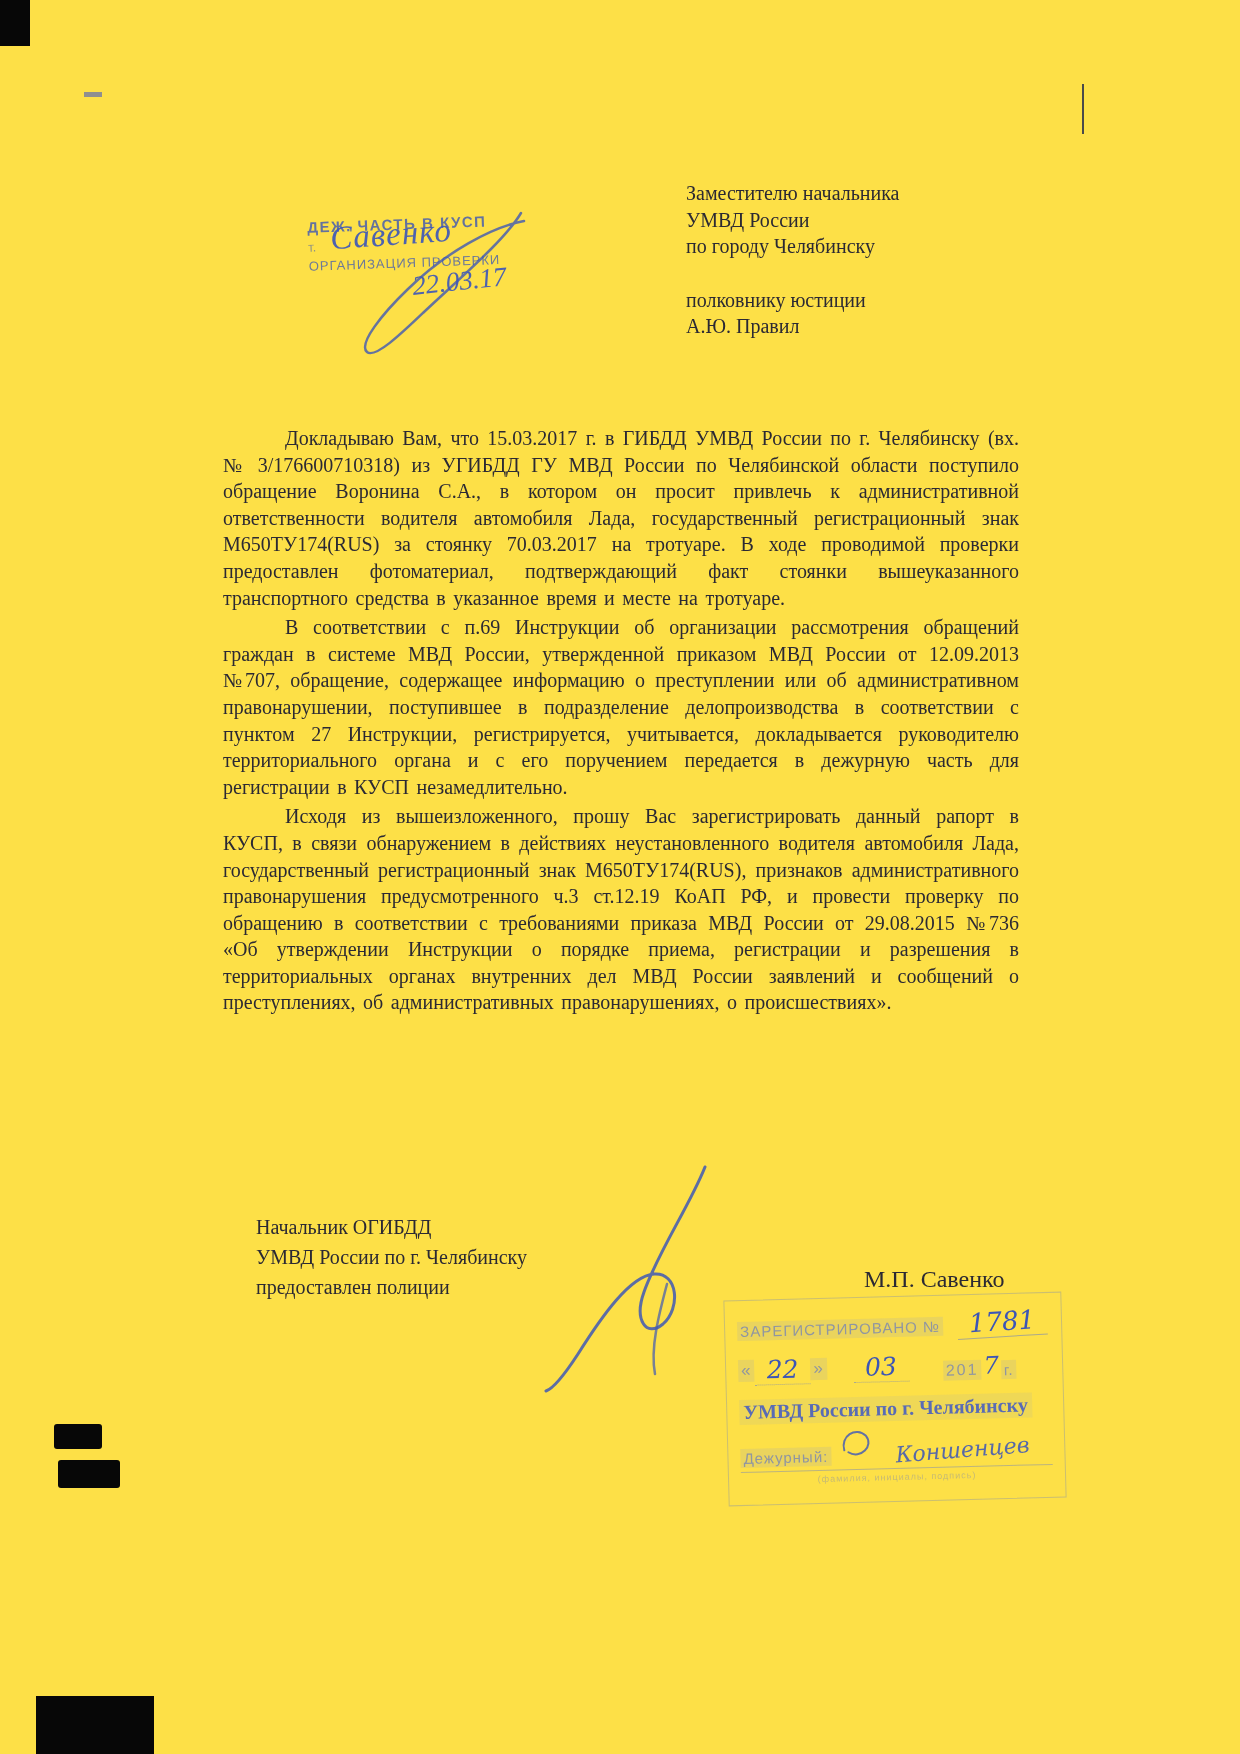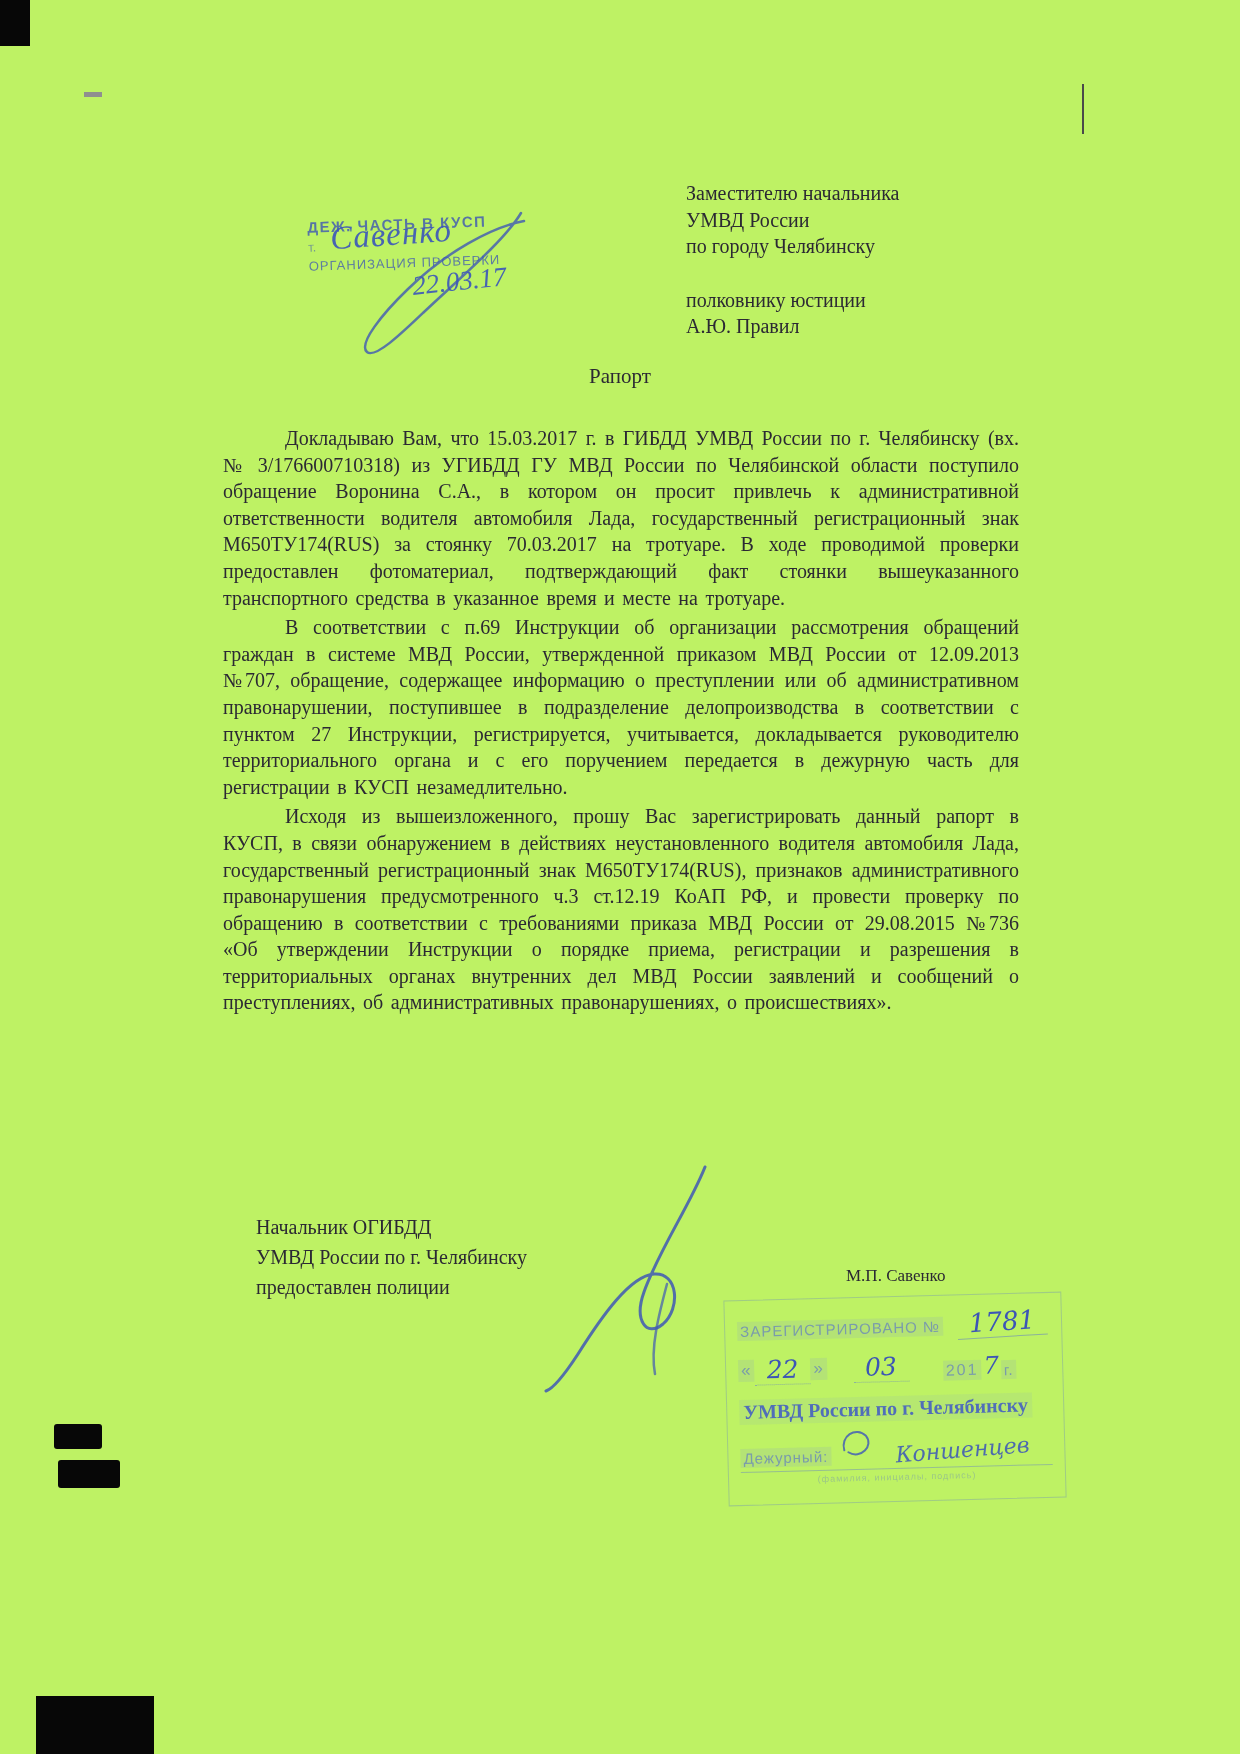--- a/index.html
+++ b/index.html
@@ -4,21 +4,21 @@
 <style>
   html, body { margin: 0; padding: 0; }
   body {
     width: 1240px; height: 1754px;
     background: #ffffff;
     font-family: "Liberation Serif", "DejaVu Serif", serif;
     color: #2b2933;
     position: relative;
     overflow: hidden;
   }
-  .page { position: absolute; inset: 0; background: #bef264; }
+  .page { position: absolute; inset: 0; background: #fde047; }
   .abs { position: absolute; }
 
   
   .artifact { position: absolute; background: #070707; }
   .a1 { left: 0; top: 0; width: 30px; height: 46px; }
   .a2 { left: 84px; top: 92px; width: 18px; height: 5px; background: #8f8f8f; }
   .a3 { left: 1082px; top: 84px; width: 2px; height: 50px; background: #4a4a4a; }
   .a4 { left: 54px; top: 1424px; width: 48px; height: 25px; border-radius: 3px; }
   .a5 { left: 58px; top: 1460px; width: 62px; height: 28px; border-radius: 3px; }
   .a6 { left: 36px; top: 1696px; width: 118px; height: 58px; }
@@ -29,21 +29,21 @@
 
   
   .title { left: 220px; top: 364px; width: 800px; text-align: center; font-size: 21px; }
 
   
   .bodytext { left: 220px; top: 422px; width: 802px; font-size: 20px; line-height: 26.6px; text-align: justify; }
   .bodytext p { margin: 3px; text-indent: 62px; word-spacing: 2.5px; }
 
   
   .sign-left { left: 220px; top: 1212px; font-size: 20px; line-height: 30px; margin-left: 36px; }
-  .sign-name { left: 846px; top: 1266px; font-size: 17px; }
+  .sign-name { left: 864px; top: 1266px; font-size: 24px; }
   .corner-stamp {
     left: 308px; top: 214px; width: 270px;
     transform: rotate(-2deg);
     font-family: "Liberation Sans", sans-serif;
     color: #3e57b4;
   }
   .cs-l1 { font-size: 15px; letter-spacing: 1.5px; font-weight: 600; opacity: .8; }
   .cs-lt { font-size: 13px; opacity: .55; margin-top: 4px; }
   .cs-l2 { font-size: 13px; letter-spacing: 1px; opacity: .75; margin-top: 4px; }
 
@@ -123,21 +123,20 @@
   </div>
 
   <div class="abs corner-stamp">
     <div class="cs-l1">ДЕЖ. ЧАСТЬ В КУСП</div>
     <div class="cs-lt">т.</div>
     <div class="cs-l2">ОРГАНИЗАЦИЯ ПРОВЕРКИ</div>
   </div>
   <div class="abs hw-name">Савенко</div>
   <div class="abs hw-date">22.03.17</div>
 
-  <div class="abs title">Рапорт</div>
 
   <div class="abs bodytext">
     <p>Докладываю Вам, что 15.03.2017 г. в ГИБДД УМВД России по г. Челябинску (вх. № 3/176600710318) из УГИБДД ГУ МВД России по Челябинской области поступило обращение Воронина С.А., в котором он просит привлечь к административной ответственности водителя автомобиля Лада, государственный регистрационный знак М650ТУ174(RUS) за стоянку 70.03.2017 на тротуаре. В ходе проводимой проверки предоставлен фотоматериал, подтверждающий факт стоянки вышеуказанного транспортного средства в указанное время и месте на тротуаре.</p>
     <p>В соответствии с п.69 Инструкции об организации рассмотрения обращений граждан в системе МВД России, утвержденной приказом МВД России от 12.09.2013 №707, обращение, содержащее информацию о преступлении или об административном правонарушении, поступившее в подразделение делопроизводства в соответствии с пунктом 27 Инструкции, регистрируется, учитывается, докладывается руководителю территориального органа и с его поручением передается в дежурную часть для регистрации в КУСП незамедлительно.</p>
     <p>Исходя из вышеизложенного, прошу Вас зарегистрировать данный рапорт в КУСП, в связи обнаружением в действиях неустановленного водителя автомобиля Лада, государственный регистрационный знак М650ТУ174(RUS), признаков административного правонарушения предусмотренного ч.3 ст.12.19 КоАП РФ, и провести проверку по обращению в соответствии с требованиями приказа МВД России от 29.08.2015 №736 «Об утверждении Инструкции о порядке приема, регистрации и разрешения в территориальных органах внутренних дел МВД России заявлений и сообщений о преступлениях, об административных правонарушениях, о происшествиях».</p>
   </div>
 
   <div class="abs sign-left">
     <div>Начальник ОГИБДД</div>
     <div>УМВД России по г. Челябинску</div>

